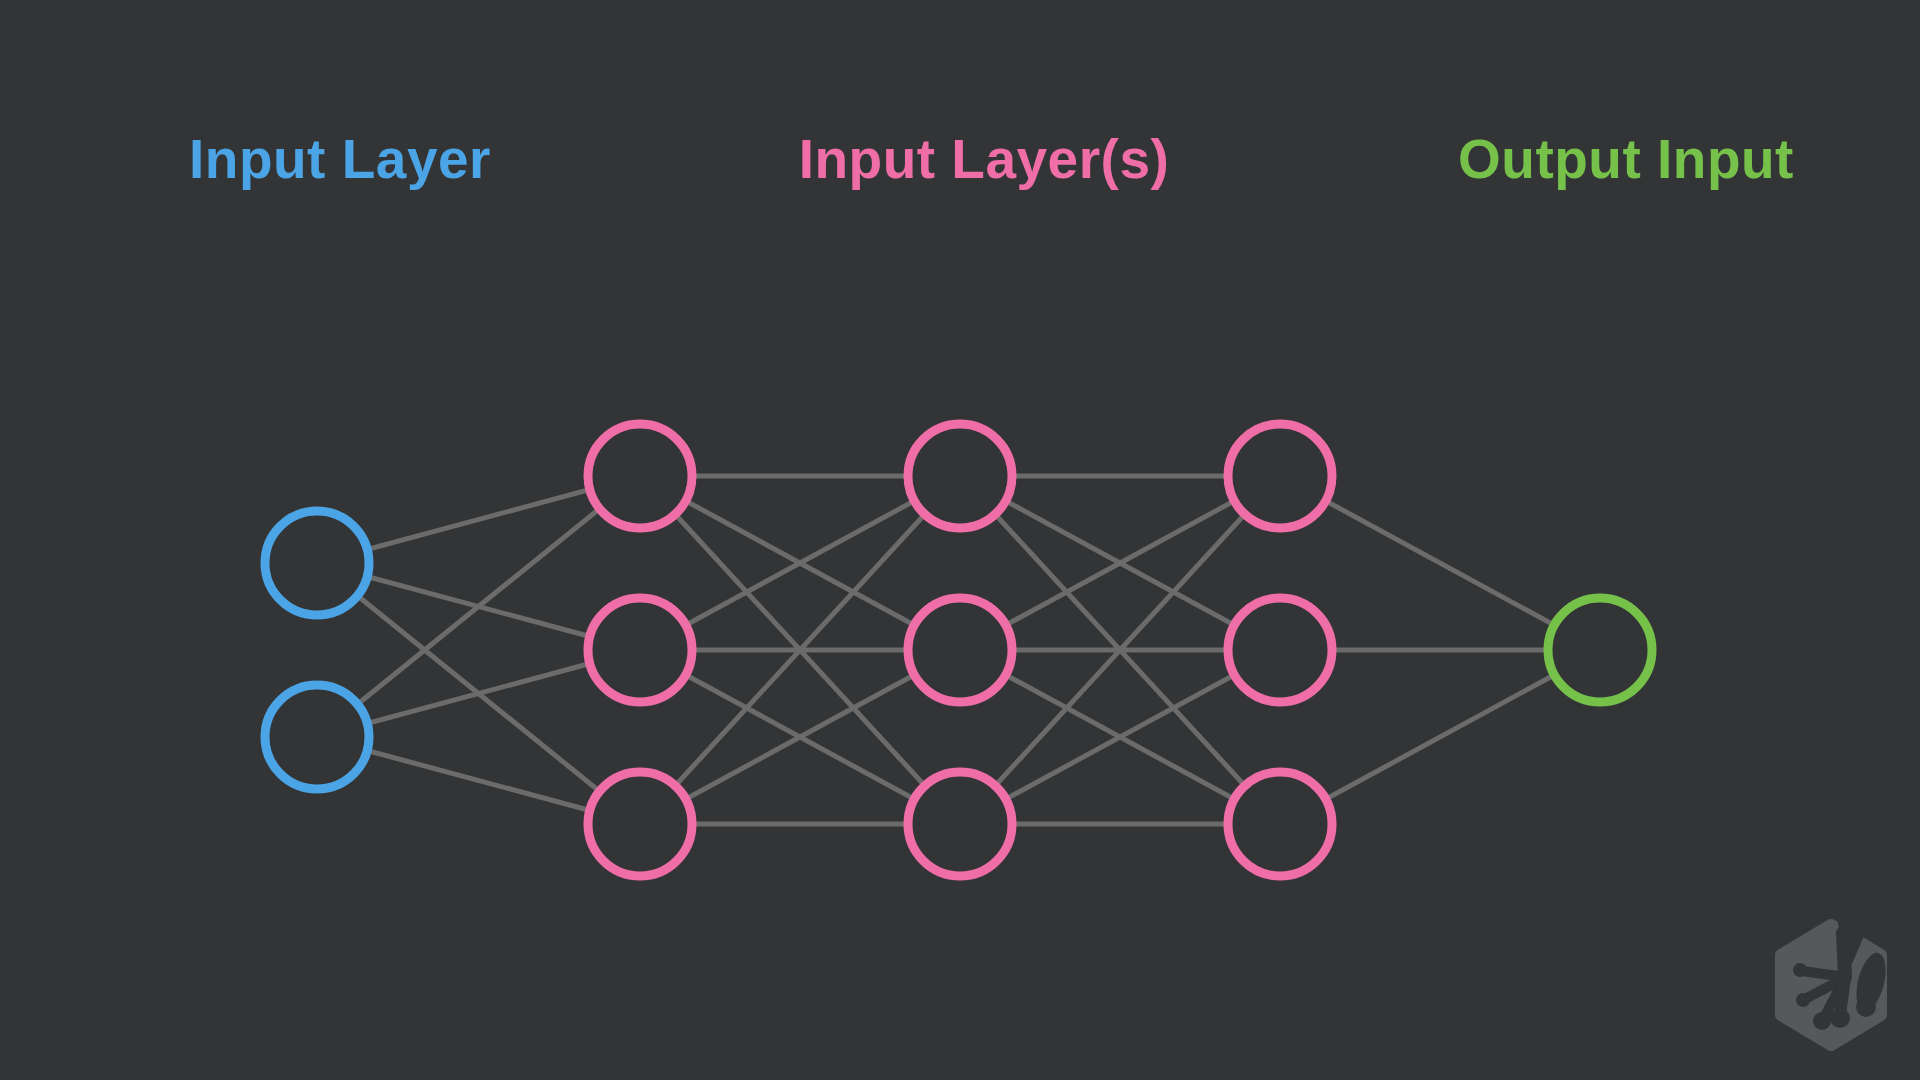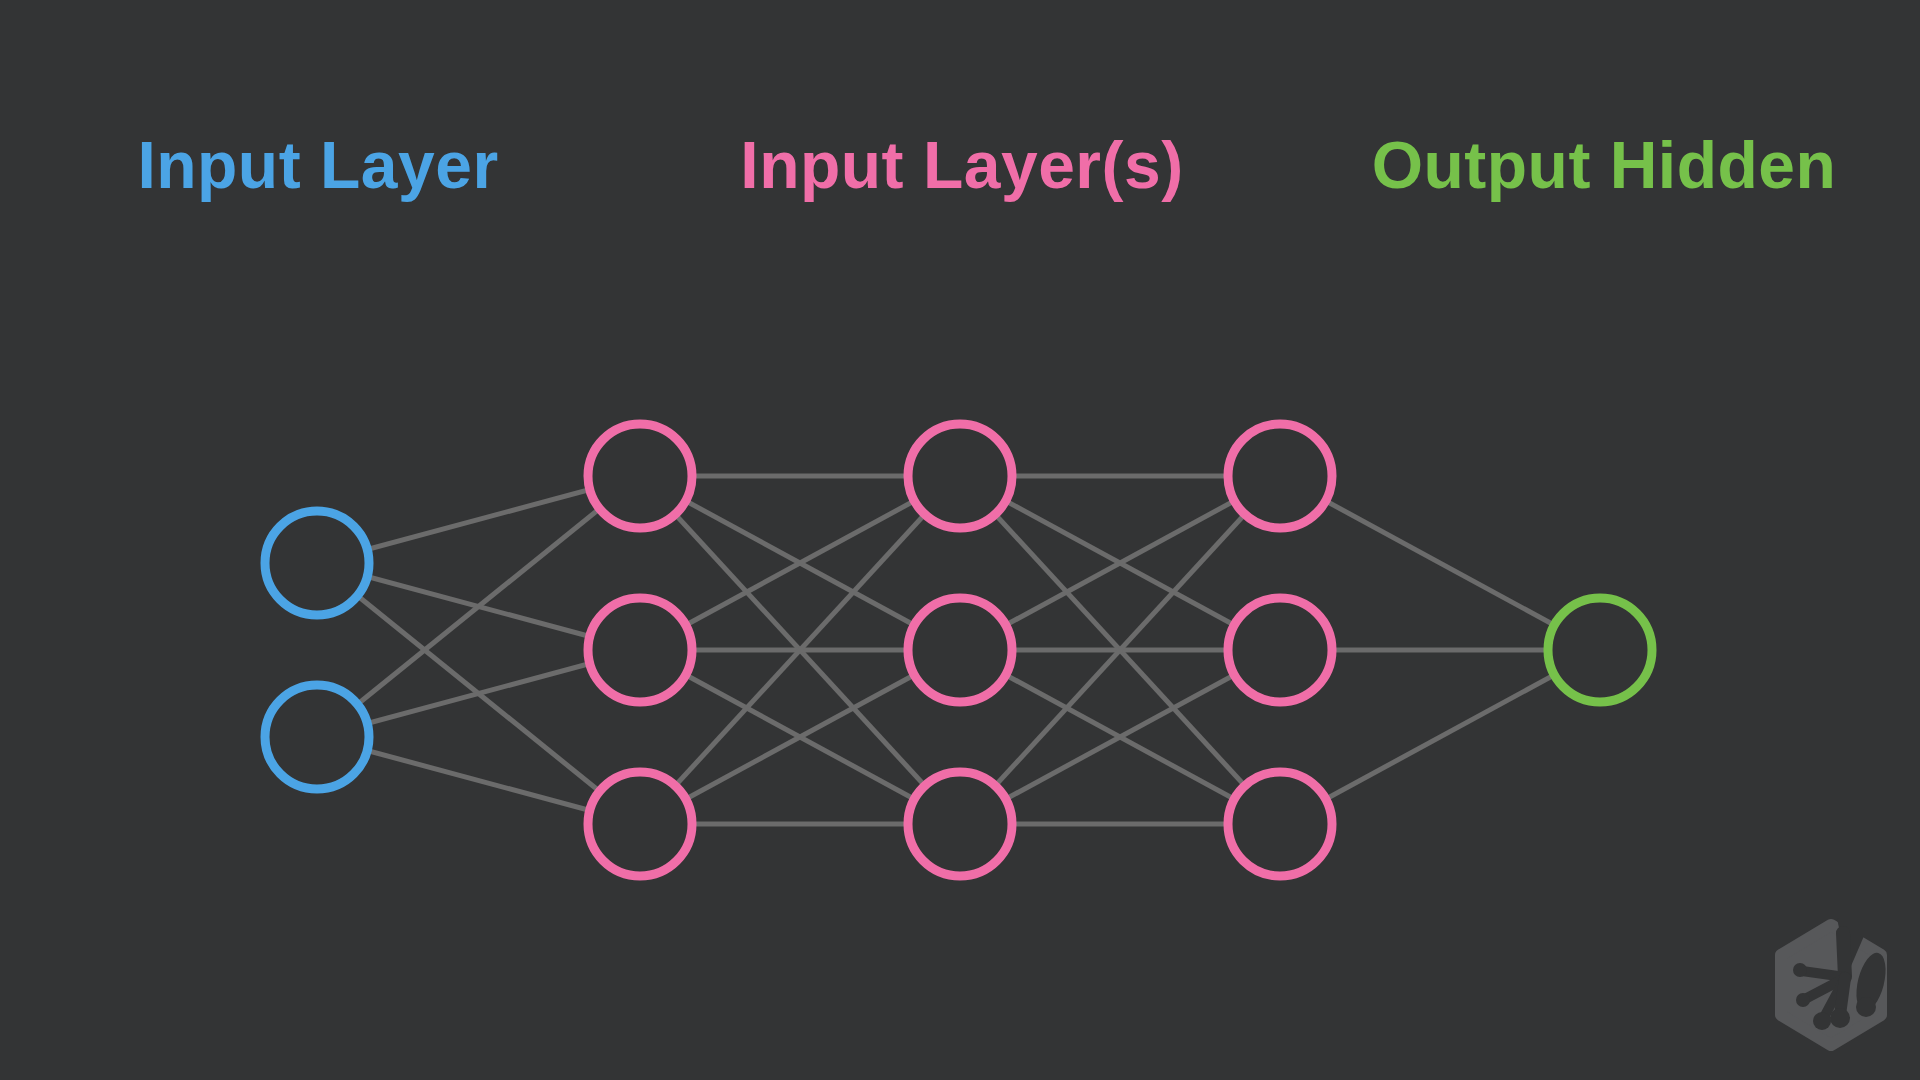--- a/index.html
+++ b/index.html
@@ -8,38 +8,39 @@
   body {
     width: 1920px; height: 1080px;
     position: relative;
     overflow: hidden;
     font-family: "Liberation Sans", sans-serif;
   }
   .layer-title {
     position: absolute;
     top: 129px;
     transform: translateX(-50%);
-    font-size: 66px;
+    font-size: 55px;
     font-weight: 700;
     letter-spacing: 0.5px;
     white-space: nowrap;
     line-height: 1.1;
+    margin-left: 22px;
   }
   #net {
     position: absolute;
     left: 0; top: 0;
   }
   .logo-cut-stroke { stroke-linecap: round; fill: none; }
 </style>
 </head>
 <body style="background: rgb(51, 52, 53);">
 
 <div class="layer-title" style="color: rgb(75, 164, 229); left: 318px;">Input Layer</div>
 <div class="layer-title" style="color: rgb(240, 110, 168); left: 962px;">Input Layer(s)</div>
-<div class="layer-title" style="color: rgb(118, 193, 74); left: 1604px;">Output Hidden</div>
+<div class="layer-title" style="color: rgb(118, 193, 74); left: 1604px;">Output Input</div>
 
 <svg id="net" width="1920" height="1080" viewBox="0 0 1920 1080" xmlns="http://www.w3.org/2000/svg">
   <g id="edges">
       <line x1="317" y1="563" x2="640" y2="476" stroke="#6B6B6B" stroke-width="5"></line>
       <line x1="317" y1="563" x2="640" y2="650" stroke="#6B6B6B" stroke-width="5"></line>
       <line x1="317" y1="563" x2="640" y2="824" stroke="#6B6B6B" stroke-width="5"></line>
       <line x1="317" y1="737" x2="640" y2="476" stroke="#6B6B6B" stroke-width="5"></line>
       <line x1="317" y1="737" x2="640" y2="650" stroke="#6B6B6B" stroke-width="5"></line>
       <line x1="317" y1="737" x2="640" y2="824" stroke="#6B6B6B" stroke-width="5"></line>
       <line x1="640" y1="476" x2="960" y2="476" stroke="#6B6B6B" stroke-width="5"></line>

